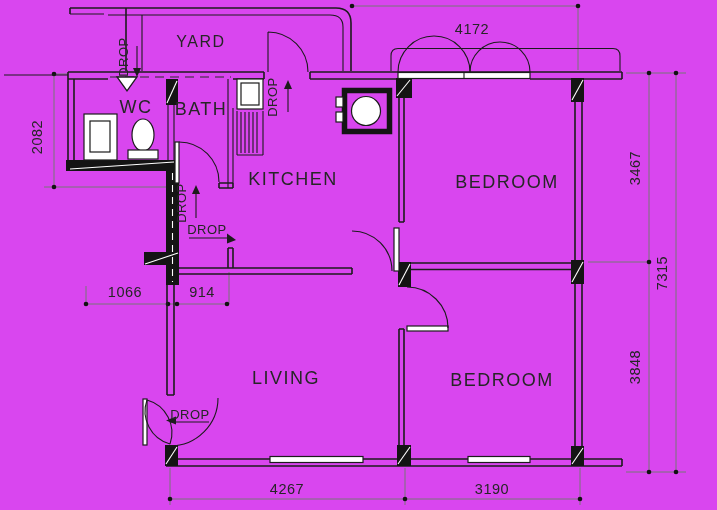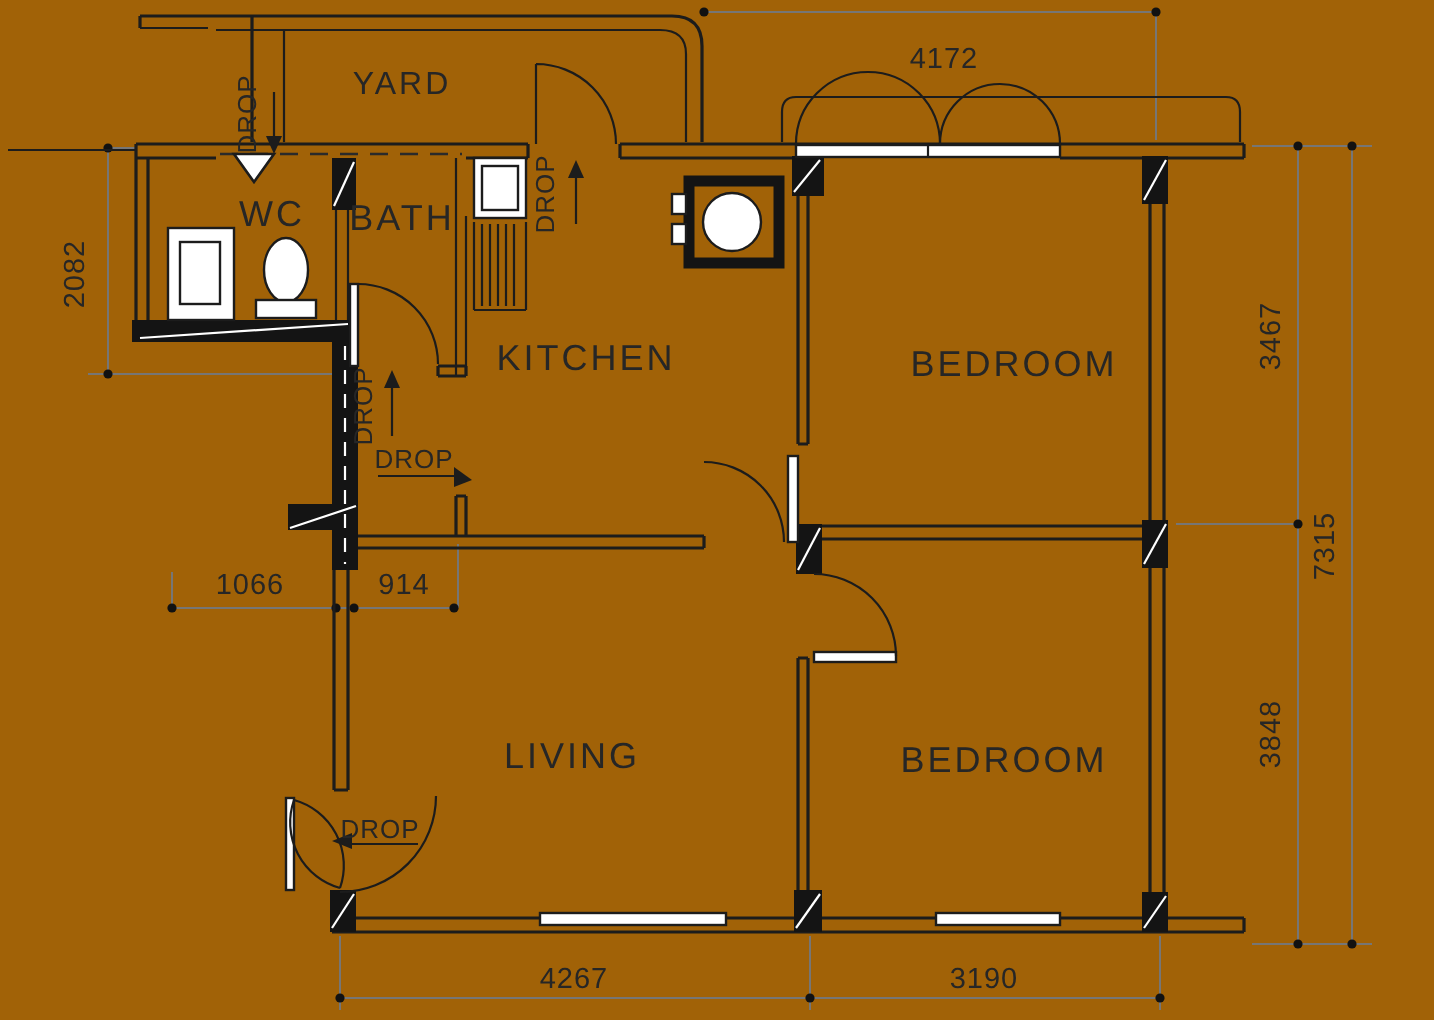--- a/index.html
+++ b/index.html
@@ -1,16 +1,16 @@
 <!DOCTYPE html>
 <html><head>
 <meta charset="utf-8">
 <style>
   html,body{margin:0;padding:0;background:#ffffff;}
-  .stage{position:relative;width:717px;height:510px;background:#a16207;overflow:hidden;}
+  .stage{position:relative;width:717px;height:510px;background:#d946ef;overflow:hidden;}
   svg{display:block;}
   .wall{stroke:#1c1c1c;stroke-width:1.6;fill:none;stroke-linecap:butt;}
   .wallthin{stroke:#1c1c1c;stroke-width:1.1;fill:none;}
   .dashwall{stroke:#2a2a2a;stroke-width:1.2;fill:none;stroke-dasharray:9 6;}
   .solid{fill:#141414;stroke:none;}
   .hatchline{stroke:#ffffff;stroke-width:1.1;}
   .dim{stroke:#767676;stroke-width:1;fill:none;}
   .dot{fill:#111;}
   .fix{stroke:#1c1c1c;stroke-width:1.2;fill:#ffffff;}
   .door{stroke:#1c1c1c;stroke-width:1.1;fill:none;}

